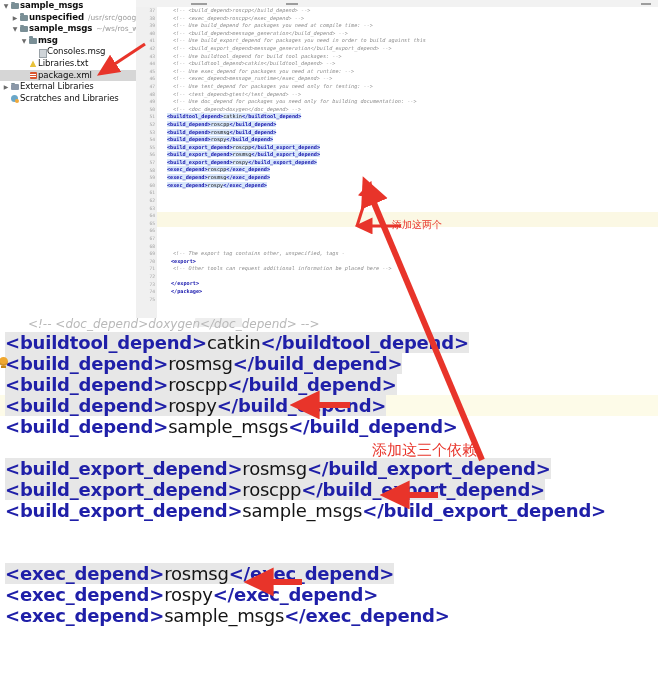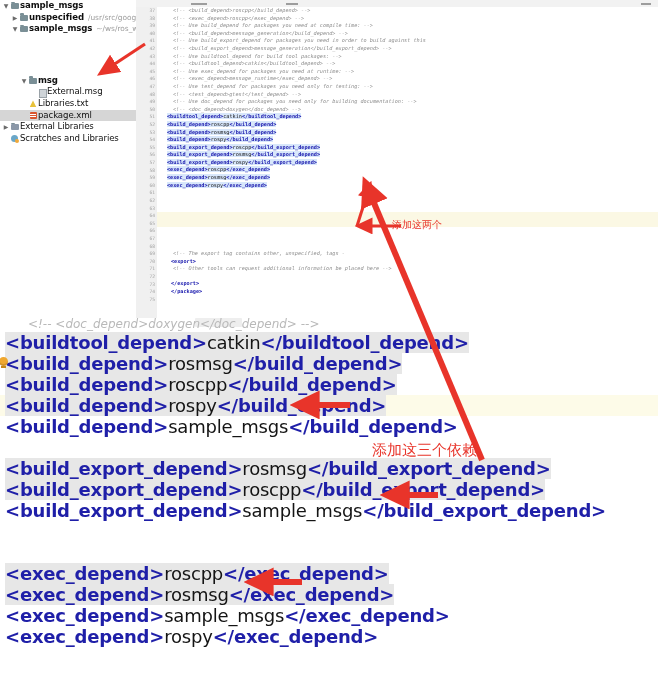--- a/index.html
+++ b/index.html
@@ -116,33 +116,33 @@
         <span class="path">/usr/src/googletest</span>
       </div>
       <div class="trow" style="padding-left: 11px;">
         <span class="arr">▼</span>
         <span class="ico">
           <i class="fold"></i>
         </span>
         <span class="lbl">sample_msgs</span>
         <span class="path">~/ws/ros_ws/src</span>
       </div>
-      <div class="trow" style="padding-left: 20px; margin-top: 40px;">
+      <div class="trow" style="padding-left: 20px;">
         <span class="arr">▼</span>
         <span class="ico">
           <i class="fold"></i>
         </span>
         <span class="lbl">msg</span>
       </div>
       <div class="trow" style="padding-left: 29px;">
         <span class="arr"></span>
         <span class="ico">
           <i class="fmsg"></i>
         </span>
-        <span class="lbl reg">External.msg</span>
+        <span class="lbl reg">Consoles.msg</span>
       </div>
       <div class="trow" style="padding-left: 20px;">
         <span class="arr"></span>
         <span class="ico">
           <i class="fcm"></i>
         </span>
         <span class="lbl reg">Libraries.txt</span>
       </div>
       <div class="trow sel" style="padding-left: 20px;">
         <span class="arr"></span>
@@ -265,24 +265,23 @@
     <div class="mrow"><span class="bulb"></span><span class="mhl"><span class="mt">&lt;build_depend&gt;</span><span class="mv">rosmsg</span><span class="mt">&lt;/build_depend&gt;</span></span></div>
     <div class="mrow"><span class="mhl"><span class="mt">&lt;build_depend&gt;</span><span class="mv">roscpp</span><span class="mt">&lt;/build_depend&gt;</span></span></div>
     <div class="mrow band"><span class="mhl"><span class="mt">&lt;build_depend&gt;</span><span class="mv">rospy</span><span class="mt">&lt;/build_depend&gt;</span></span></div>
     <div class="mrow"><span class=""><span class="mt">&lt;build_depend&gt;</span><span class="mv">sample_msgs</span><span class="mt">&lt;/build_depend&gt;</span></span></div>
     <div class="mrow">&nbsp;</div>
     <div class="mrow"><span class="mhl"><span class="mt">&lt;build_export_depend&gt;</span><span class="mv">rosmsg</span><span class="mt">&lt;/build_export_depend&gt;</span></span></div>
     <div class="mrow"><span class="mhl"><span class="mt">&lt;build_export_depend&gt;</span><span class="mv">roscpp</span><span class="mt">&lt;/build_export_depend&gt;</span></span></div>
     <div class="mrow"><span class=""><span class="mt">&lt;build_export_depend&gt;</span><span class="mv">sample_msgs</span><span class="mt">&lt;/build_export_depend&gt;</span></span></div>
     <div class="mrow">&nbsp;</div>
     <div class="mrow">&nbsp;</div>
-    <div class="mrow"><span class="mhl"><span class="mt">&lt;exec_depend&gt;</span><span class="mv">roscpp</span><span class="mt">&lt;/exec_depend&gt;</span></span></div>
     <div class="mrow"><span class="mhl"><span class="mt">&lt;exec_depend&gt;</span><span class="mv">rosmsg</span><span class="mt">&lt;/exec_depend&gt;</span></span></div>
+    <div class="mrow"><span class=""><span class="mt">&lt;exec_depend&gt;</span><span class="mv">rospy</span><span class="mt">&lt;/exec_depend&gt;</span></span></div>
     <div class="mrow"><span class=""><span class="mt">&lt;exec_depend&gt;</span><span class="mv">sample_msgs</span><span class="mt">&lt;/exec_depend&gt;</span></span></div>
-    <div class="mrow"><span class=""><span class="mt">&lt;exec_depend&gt;</span><span class="mv">rospy</span><span class="mt">&lt;/exec_depend&gt;</span></span></div>
   </div>
 
 <div class="anno">
 
   <svg class="arrow" style="left:95px;top:42px;" width="70" height="45">
     <defs>
       <marker id="ah1" markerWidth="7" markerHeight="7" refX="5.5" refY="3.2" orient="auto">
         <path d="M0,0 L7,3.2 L0,6.4 z" fill="#e8342a"></path>
       </marker>
     </defs>

